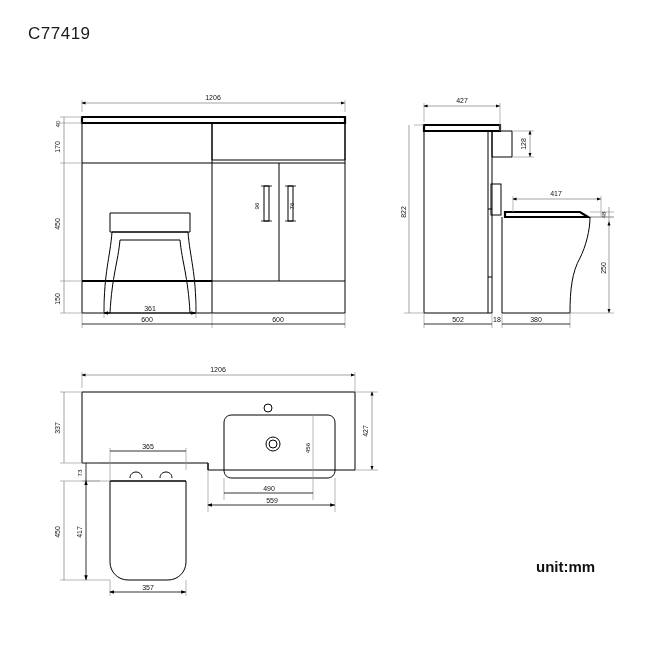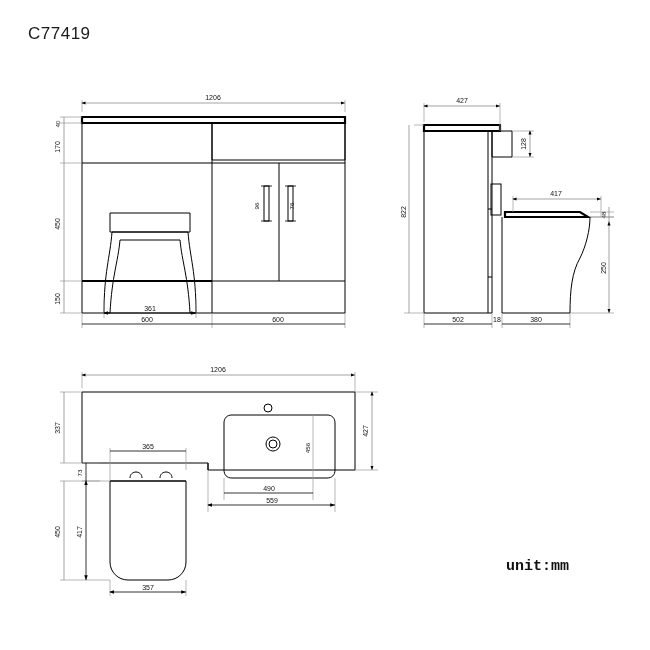--- a/index.html
+++ b/index.html
@@ -24,26 +24,26 @@
     position: absolute;
     left: 28px;
     top: 24px;
     font-size: 17px;
     letter-spacing: 0.5px;
     color: #1a1a1a;
     font-family: "Liberation Sans", sans-serif;
   }
   .unit-text {
     position: absolute;
-    left: 506px;
+    left: 536px;
     top: 558px;
     font-size: 15px;
     font-weight: bold;
     color: #111;
-    font-family: Liberation Mono, monospace;
+    font-family: Liberation Sans, sans-serif;
   }
   svg.drawing {
     position: absolute;
     left: 0;
     top: 0;
     width: 650px;
     height: 650px;
   }
   .obj     { fill: none; stroke: #000000; stroke-width: 1; }
   .obj-th  { fill: none; stroke: #000000; stroke-width: 2.2; }

